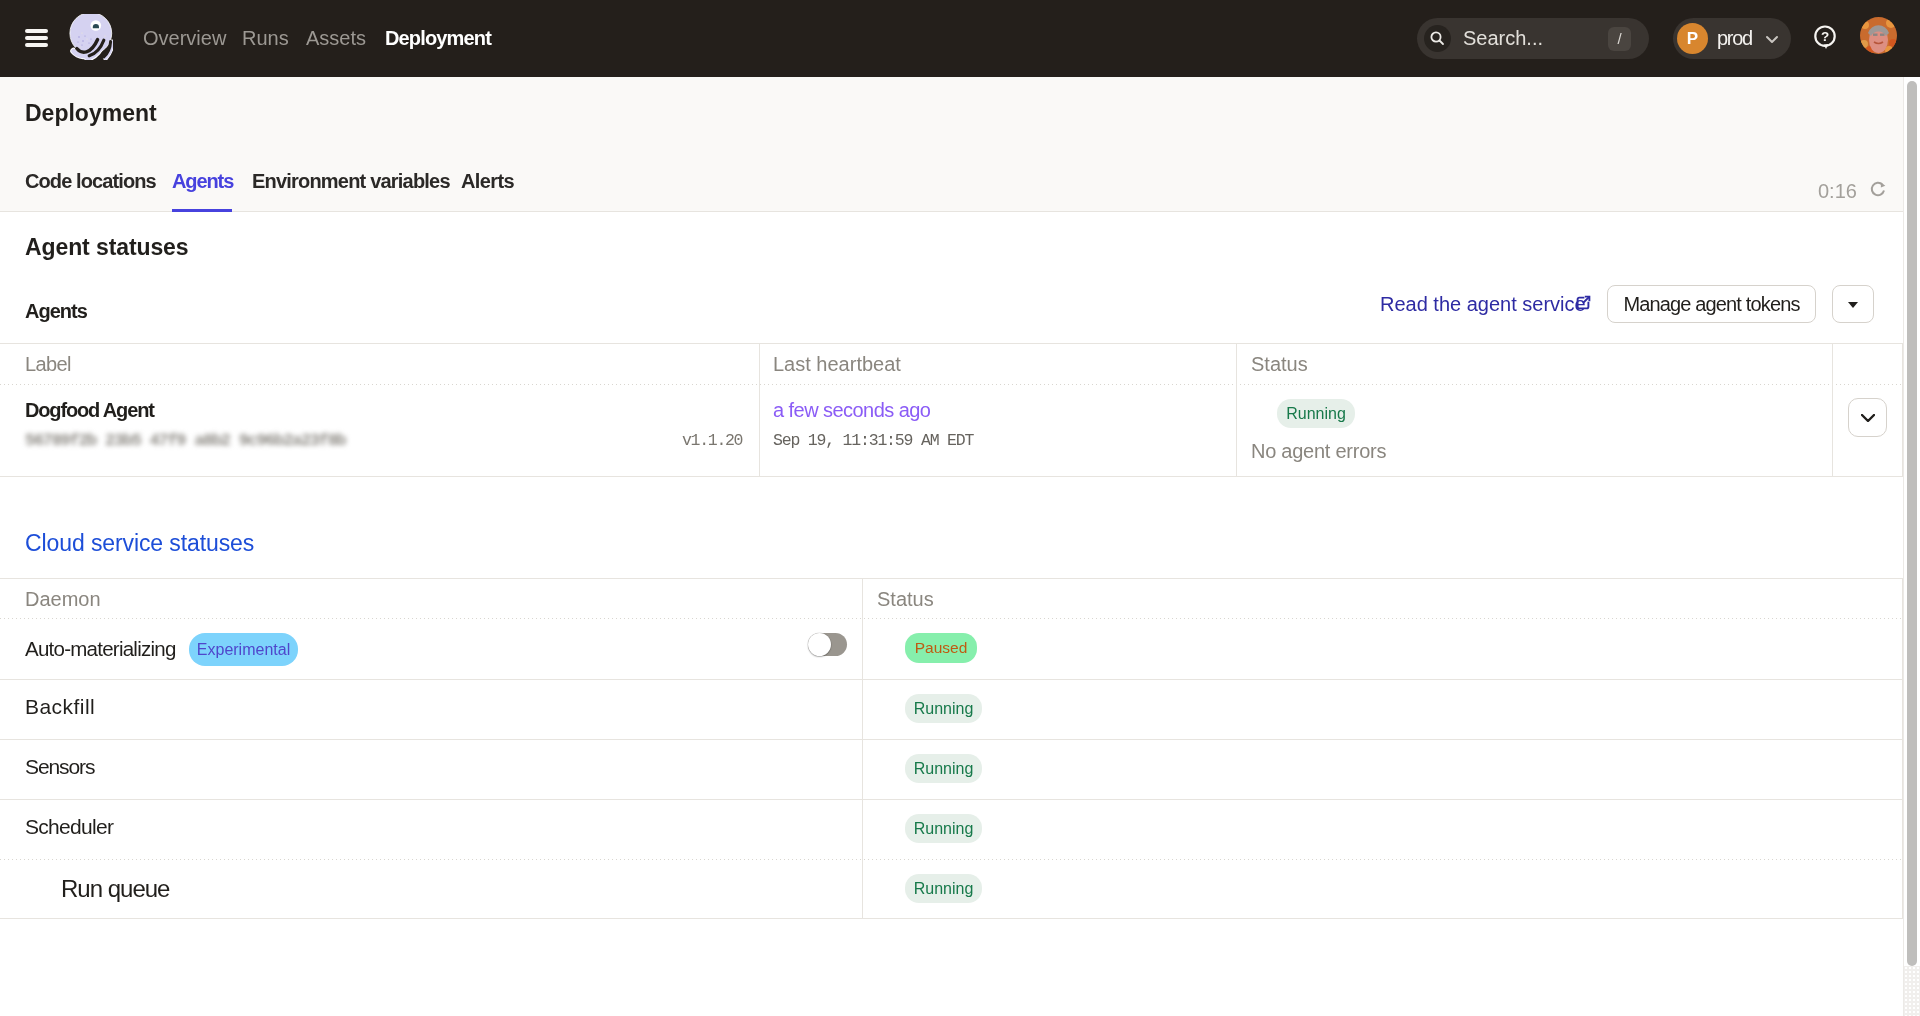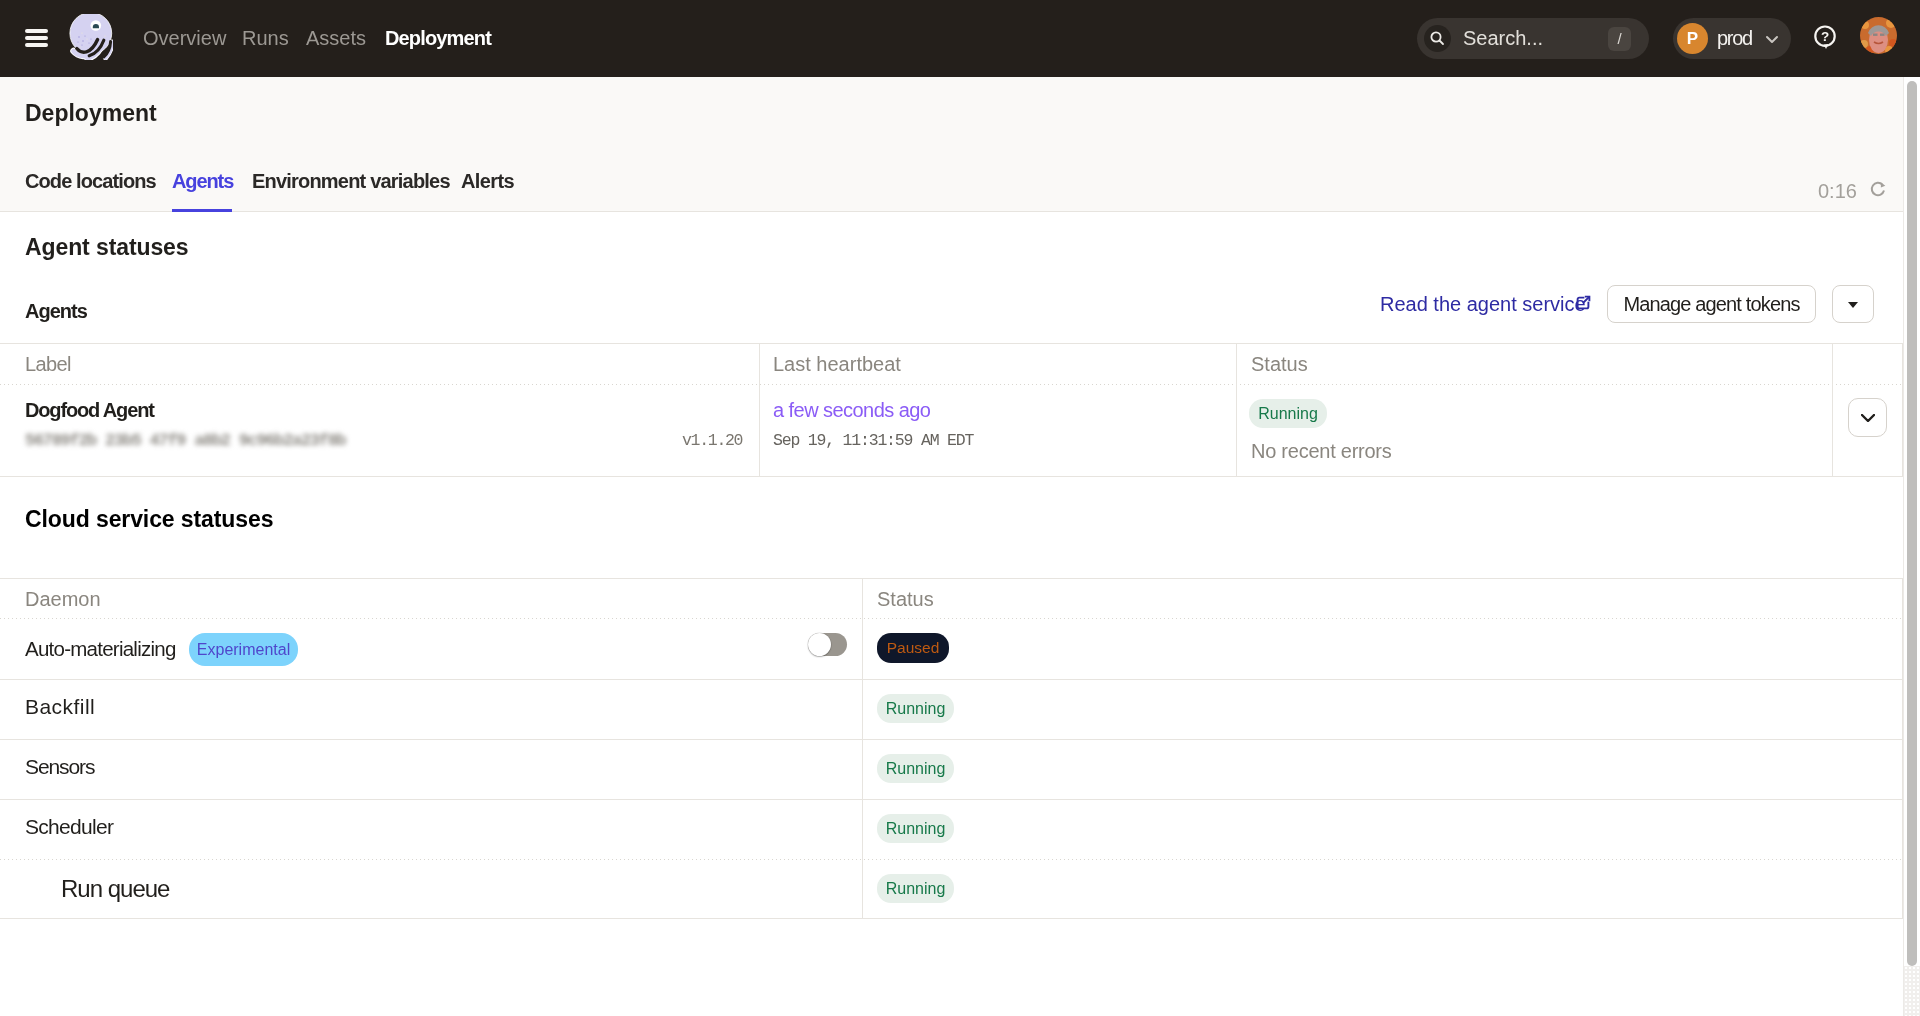--- a/index.html
+++ b/index.html
@@ -19,23 +19,23 @@
 
   .prodpill { position:absolute; left:1673px; top:18px; width:118px; height:41px; border-radius:21px; background:#393430; }
   .pcircle { position:absolute; left:4px; top:5px; width:31px; height:31px; border-radius:50%; background:#d8862e; color:#fff; font-size:17px; font-weight:600; text-align:center; line-height:31px; }
 
   
   #header { position:absolute; left:0; top:77px; width:1904px; height:135px; background:#faf9f7; border-bottom:1px solid #e7e4df; }
   .tab { position:absolute; font-size:20px; font-weight:600; color:#2b2927; top:93px; }
   .tab.active { color:#4742de; }
 
   
-  .tag { position:absolute; font-size:16px; line-height:29px; height:29px; border-radius:14px; text-align:center; }
+  .tag { position:absolute; font-size:16px; line-height:29px; height:29px; border-radius:14px; text-align:center;margin-left:28px; }
   .tag.green { background:#e6efe9; color:#17794a; }
-  .tag.orange { background:#0f172a; color:#bf5a11; font-size:15.5px; }
+  .tag.orange { background:#86efac; color:#bf5a11; font-size:15.5px; }
 
   
   .hline { position:absolute; height:1px; background:#e7e4df; left:0; width:1904px; }
   .hline.dash { background:repeating-linear-gradient(to right,#d9d6d0 0 1.5px,transparent 1.5px 4px); }
   .vline { position:absolute; width:1px; background:#e7e4df; }
 
   .mono { font-family:"Liberation Mono", monospace; }
 </style>
 </head>
 <body>
@@ -180,29 +180,29 @@
 <div class="abs" style="left:1251px; top:353px; font-size:20px; color:#8a867f;">Status</div>
 
 <div class="abs" style="left:25px; top:399px; font-size:20px; font-weight:600; color:#211f1c; letter-spacing:-1.15px;">Dogfood Agent</div>
 <div class="abs mono" style="left:25px; top:431px; font-size:17px; font-weight:700; color:#8f8c86; filter:blur(2.8px); letter-spacing:-1.3px;">56789f2b 23b5 47f9 a8b2 9c96b2a23f8b</div>
 <div class="abs mono" style="left:682px; top:431px; font-size:16.5px; color:#7a766f; letter-spacing:-1.3px;">v1.1.20</div>
 
 <div class="abs" style="left:773px; top:399px; font-size:20px; color:#8b5cf6; letter-spacing:-0.55px;">a few seconds ago</div>
 <div class="abs mono" style="left:773px; top:431px; font-size:16.5px; color:#66635e; letter-spacing:-1.2px;">Sep 19, 11:31:59 AM EDT</div>
 
 <div class="tag green" style="left:1249px; top:399px; width:78px;">Running</div>
-<div class="abs" style="left:1251px; top:440px; font-size:20px; color:#8a867f; letter-spacing:-0.25px;">No recent errors</div>
+<div class="abs" style="left:1251px; top:440px; font-size:20px; color:#8a867f; letter-spacing:-0.25px;">No agent errors</div>
 
 <div class="abs" style="left:1848px; top:398px; width:39px; height:39px; border:1px solid #d6d2cc; border-radius:10px; background:#fff;">
   <svg width="14" height="8" viewBox="0 0 14 8" style="position:absolute;left:12px;top:15px;">
     <path d="M1 1 L7 7 L13 1" fill="none" stroke="#211f1c" stroke-width="2.4" stroke-linecap="round" stroke-linejoin="round"></path>
   </svg>
 </div>
 
-<div class="abs" style="left:25px; top:506px; font-size:23px; font-weight:700; color:#000000; letter-spacing:-0.1px;">Cloud service statuses</div>
+<div class="abs" style="left:25px; top:530px; font-size:23px; font-weight:400; color:#1d4ed8; letter-spacing:-0.1px;">Cloud service statuses</div>
 
 <div class="hline" style="top:578px;"></div>
 <div class="hline dash" style="top:618px;"></div>
 <div class="hline" style="top:679px;"></div>
 <div class="hline" style="top:739px;"></div>
 <div class="hline" style="top:799px;"></div>
 <div class="hline dash" style="top:859px;"></div>
 <div class="hline" style="top:918px;"></div>
 <div class="vline" style="left:862px; top:578px; height:340px;"></div>
 <div class="vline" style="left:1902px; top:578px; height:340px;"></div>

